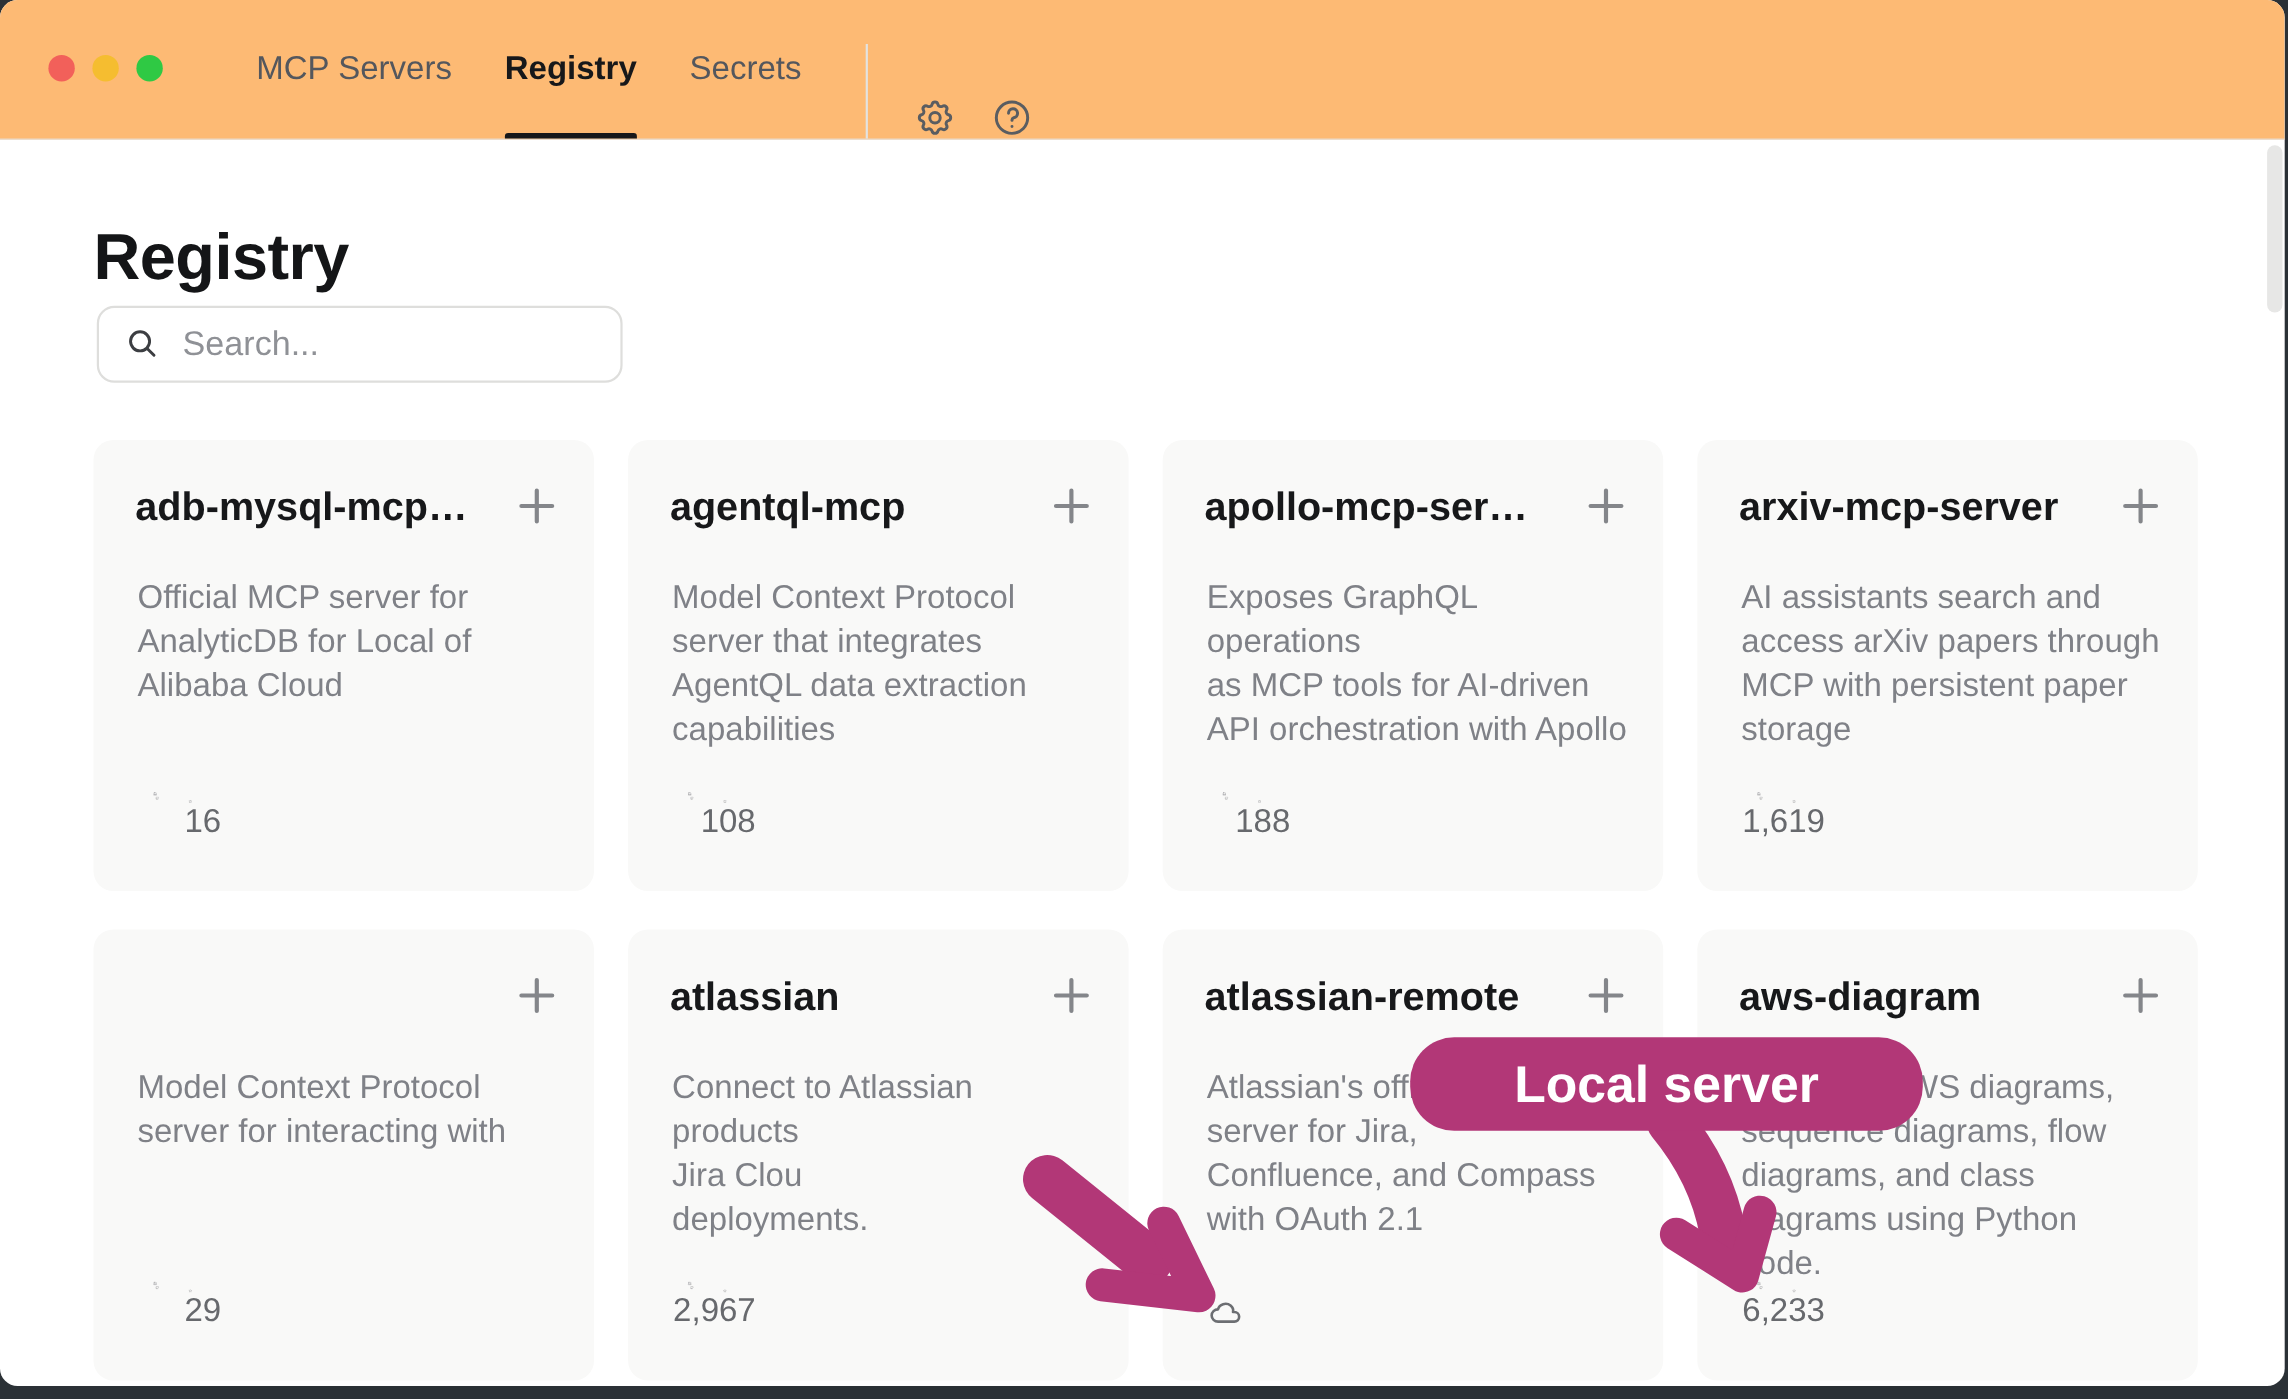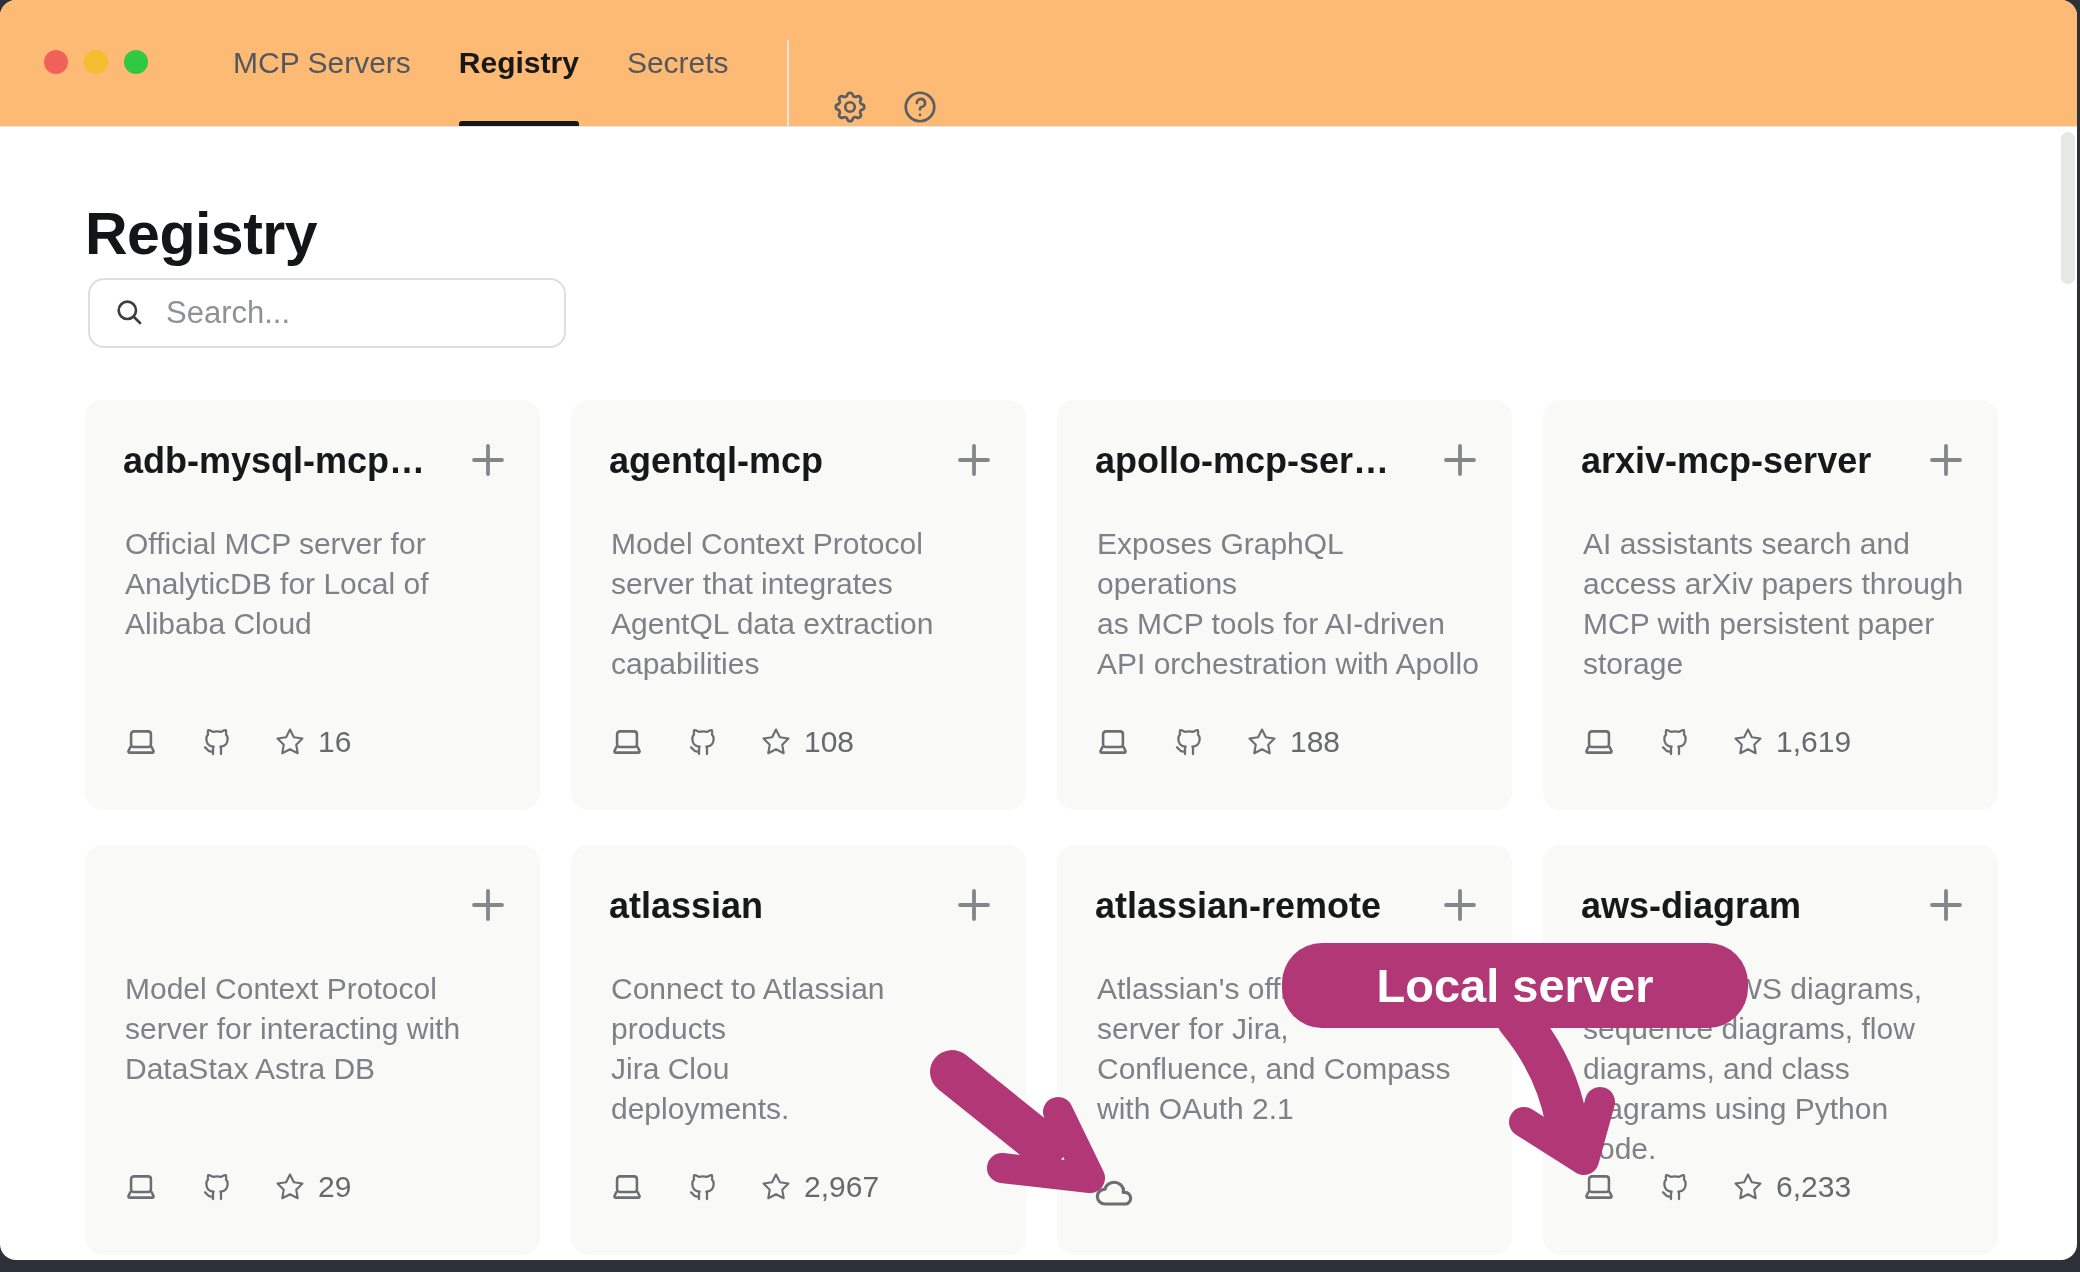--- a/index.html
+++ b/index.html
@@ -65,21 +65,21 @@
     position:absolute;right:28px;top:36px;width:48px;height:48px;
     color:#84868a;background:none;border:none;padding:0;cursor:pointer;
   }
   .plus svg{width:100%;height:100%;}
   .desc{
     position:absolute;left:40px;top:124px;right:30px;
     font-size:30px;line-height:40px;color:#7f8187;
   }
   .cardfooter{
     position:absolute;left:38px;top:320px;height:44px;
-    display:flex;align-items:center;color:#6c6e72;
+    display:flex;align-items:flex-end;color:#6c6e72;flex-direction:column;
   }
   .cardfooter .ic{display:block;}
   .ic-laptop{width:36px;height:34px;margin-right:42px;}
   .ic-github{width:32px;height:32px;margin-right:42px;}
   .ic-star{width:30px;height:30px;margin-right:13px;}
   .ic-cloud{width:44px;height:40px;margin-top:14px;margin-left:-3px;}
   .starcount{font-size:30px;color:#67696d;}
   
   .anno-svg{position:absolute;left:0;top:0;width:2080px;height:1272px;pointer-events:none;z-index:5;}
   .pill{
@@ -264,21 +264,20 @@
       </div>
     </article>
 
     <article class="card">
       <button class="plus"><svg viewBox="0 0 24 24">
             <use href="#i-plus"></use>
           </svg></button>
       <div class="desc">
         <div>Model Context Protocol</div>
           <div>server for interacting with</div>
-        <div>DataStax Astra DB</div>
           <div></div>
       </div>
       <div class="cardfooter">
         <svg class="ic ic-laptop" viewBox="0 0 24 24">
             <use href="#i-laptop"></use>
           </svg>
         <svg class="ic ic-github" viewBox="0 0 24 24">
             <use href="#i-github"></use>
           </svg>
         <svg class="ic ic-star" viewBox="0 0 24 24">

